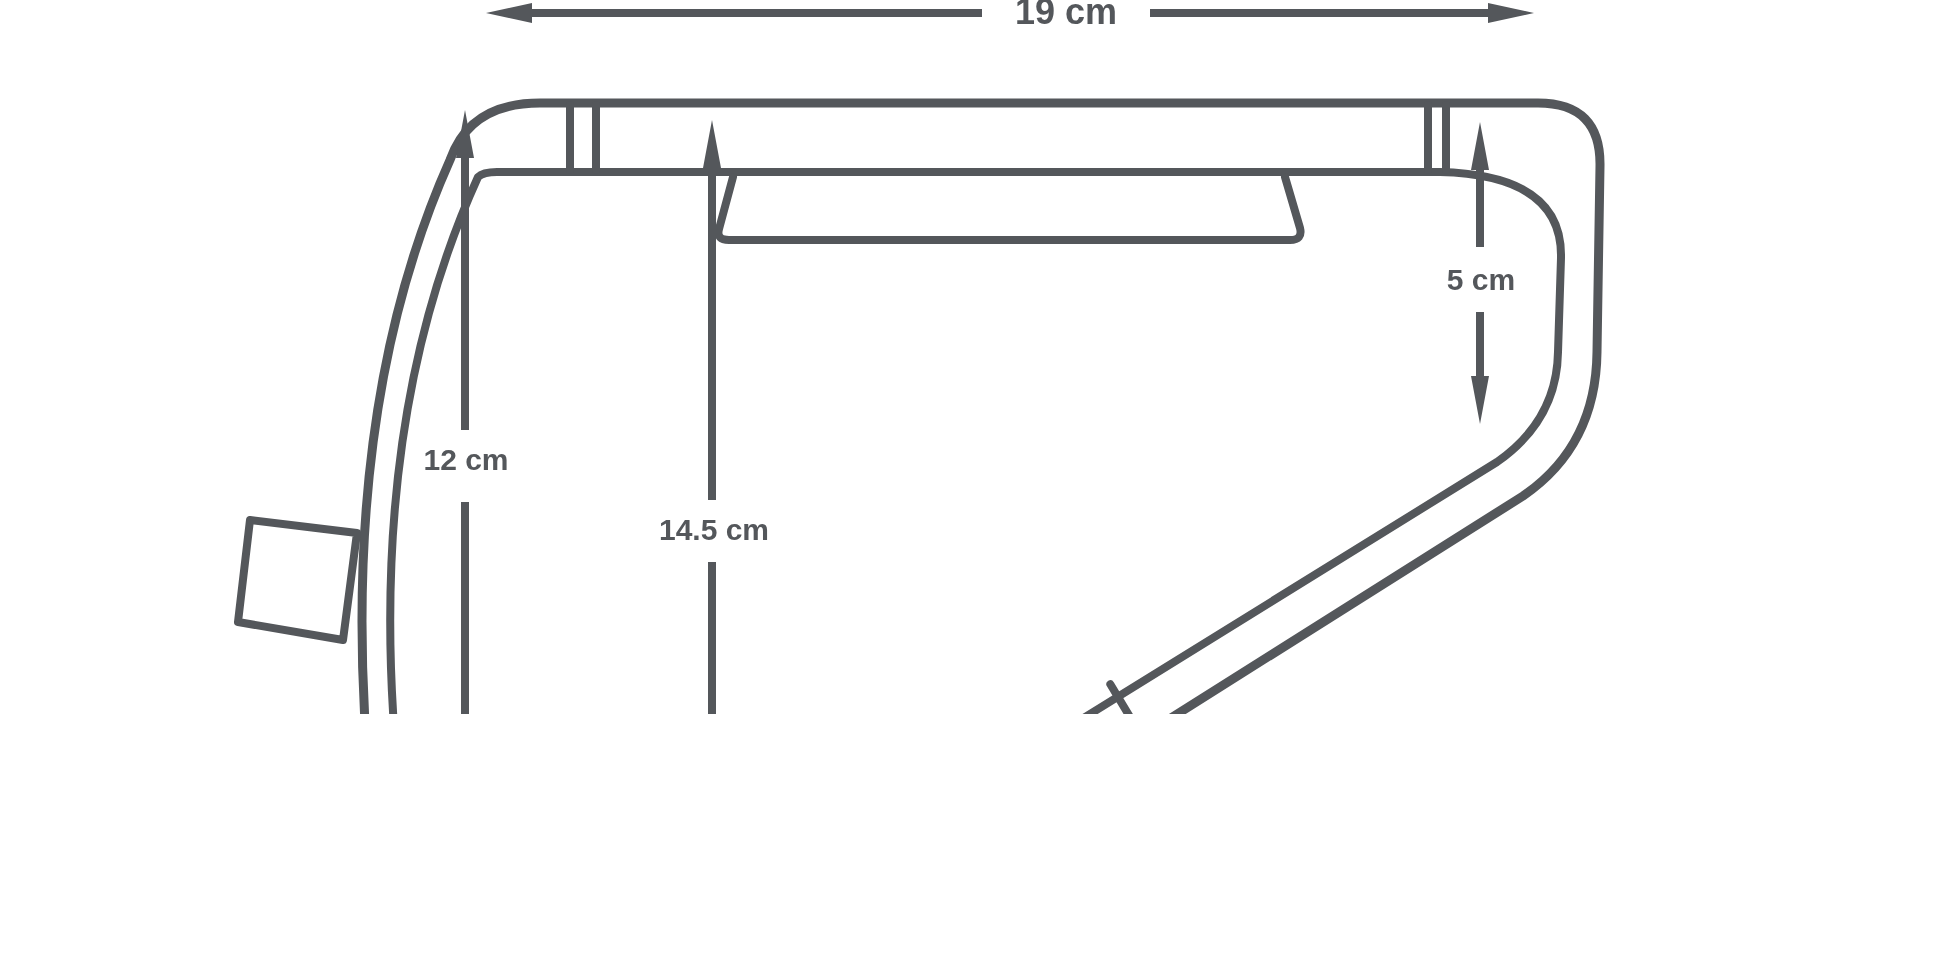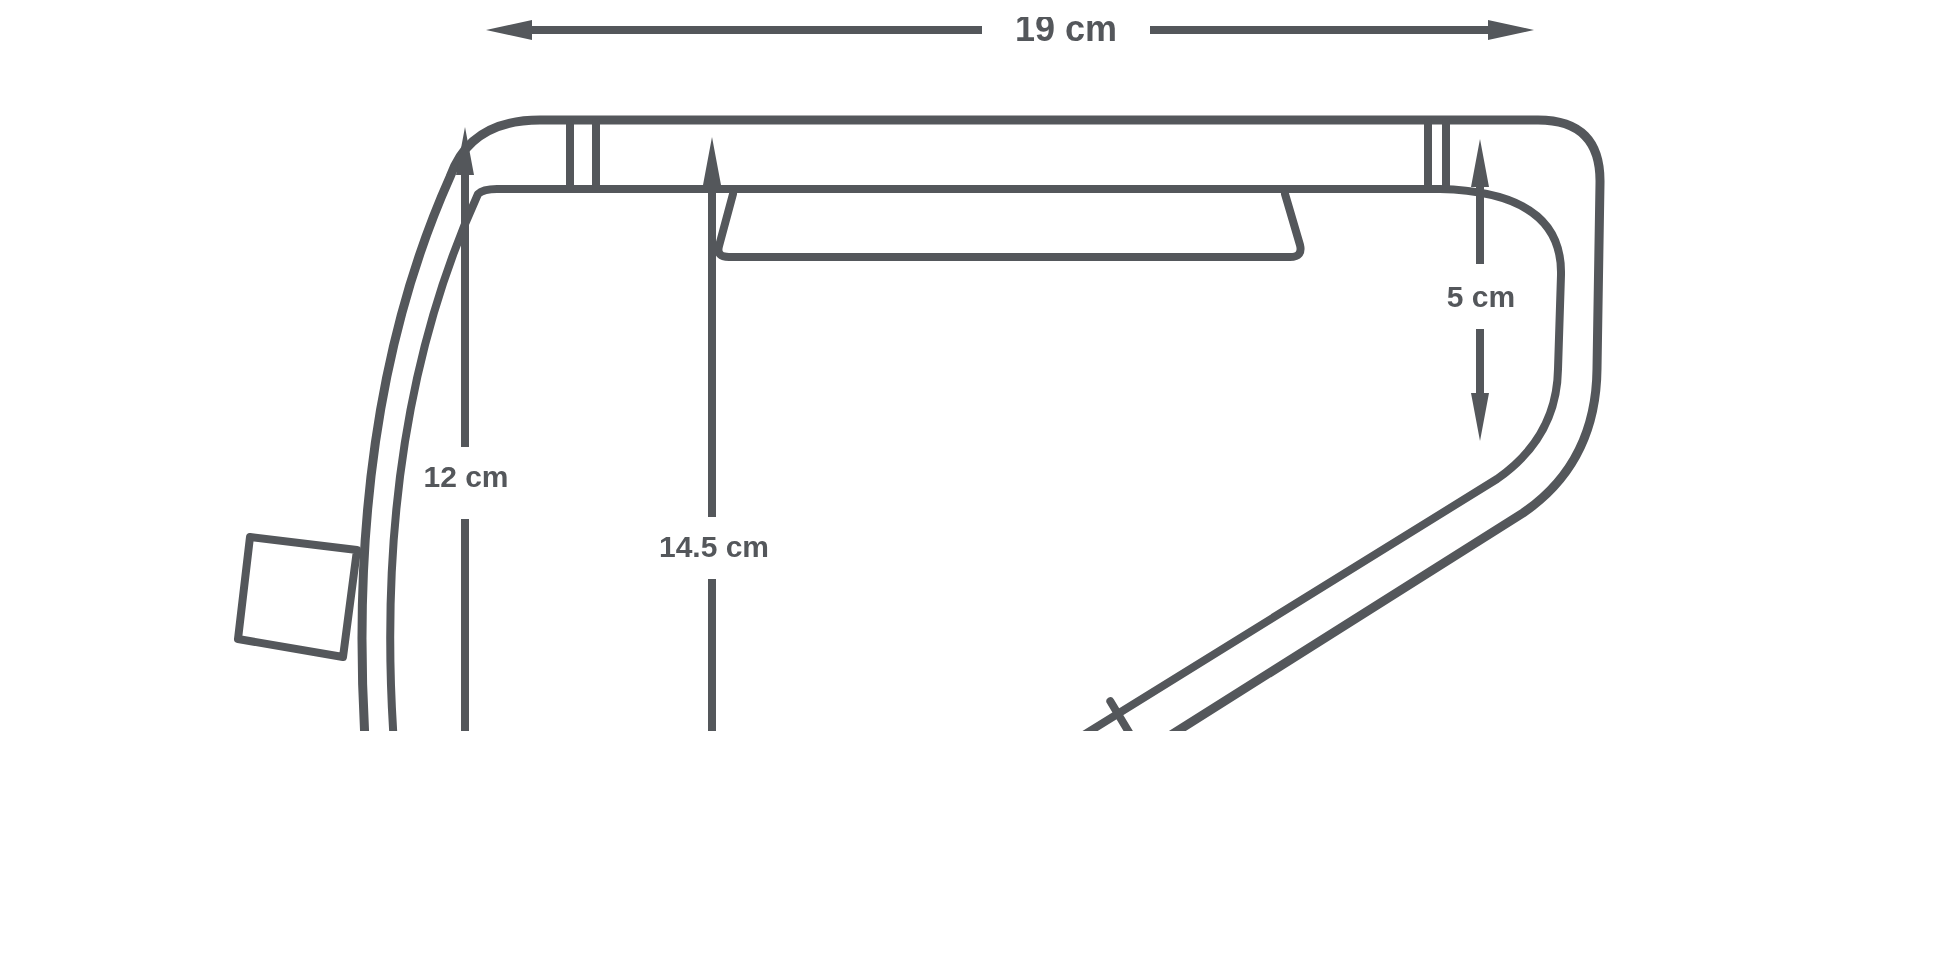--- a/index.html
+++ b/index.html
@@ -1,21 +1,20 @@
 <!DOCTYPE html>
 <html style="--bg: #ffffff; --line: #54575b; --label: #54575b;"><head>
 <meta charset="utf-8">
 <style>
   :root { --bg:#ffffff; --line:#54575b; --label:#54575b; }
   html,body { margin:0; padding:0; background:var(--bg); }
   .canvas {
     position:relative; width:1946px; height:714px;
     background:var(--bg); overflow:hidden;
     font-family:"Liberation Sans", sans-serif;
-    margin-top:17px;
   }
   svg { display:block; width:1946px; height:958px; }
   .outline  { fill:none; stroke:var(--line); stroke-width:9;  stroke-linejoin:round; stroke-linecap:round; }
   .outline2 { fill:none; stroke:var(--line); stroke-width:8;  stroke-linejoin:round; stroke-linecap:round; }
   .dimline  { fill:none; stroke:var(--line); stroke-width:8;  stroke-linecap:butt; }
   .arrowhead{ fill:var(--line); stroke:none; }
   .dim-label{ fill:var(--label); font-family:"Liberation Sans", sans-serif;
               font-weight:700; font-size:30px; text-anchor:middle; }
   .dim-label.big { font-size:36px; }
 </style>

